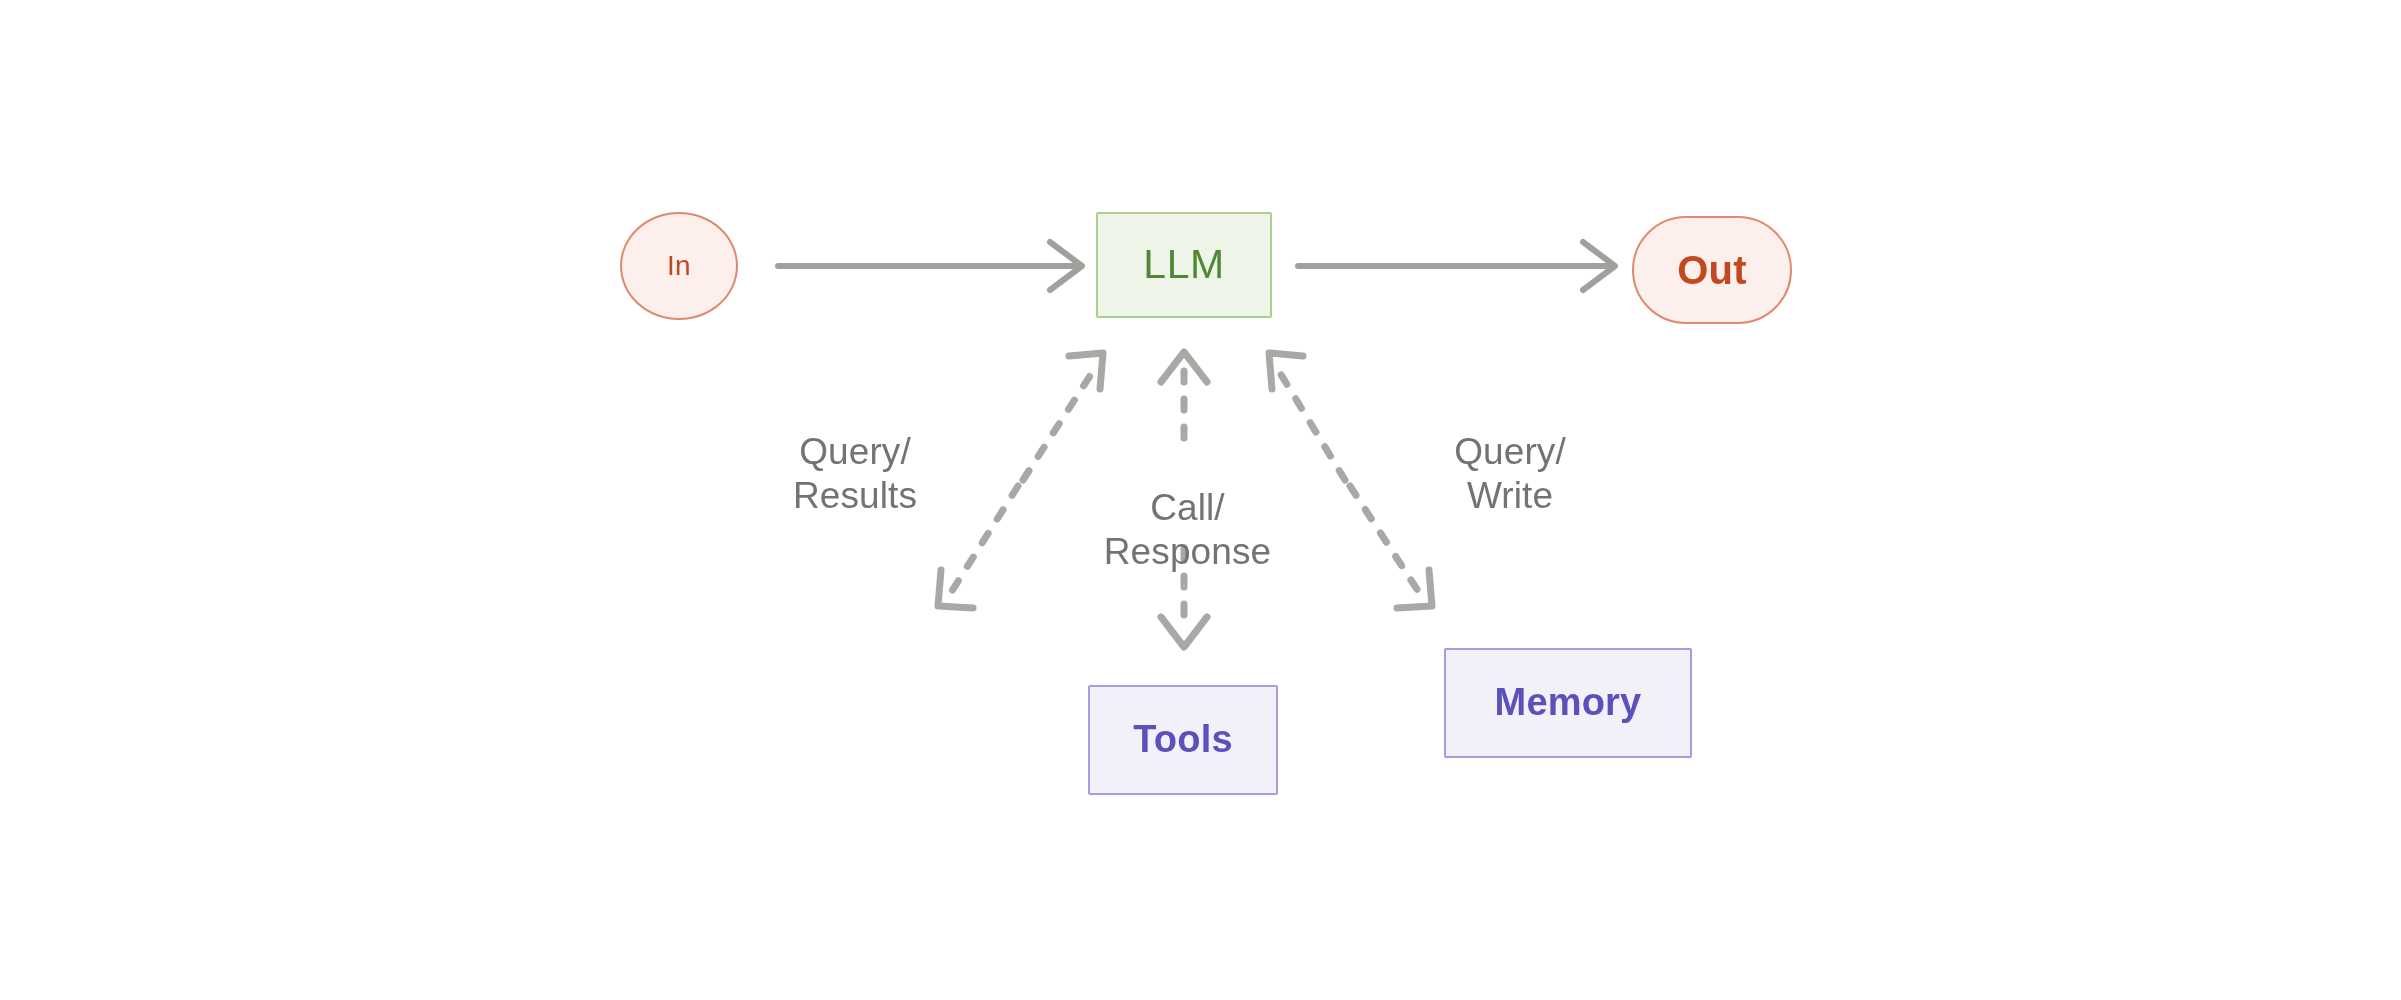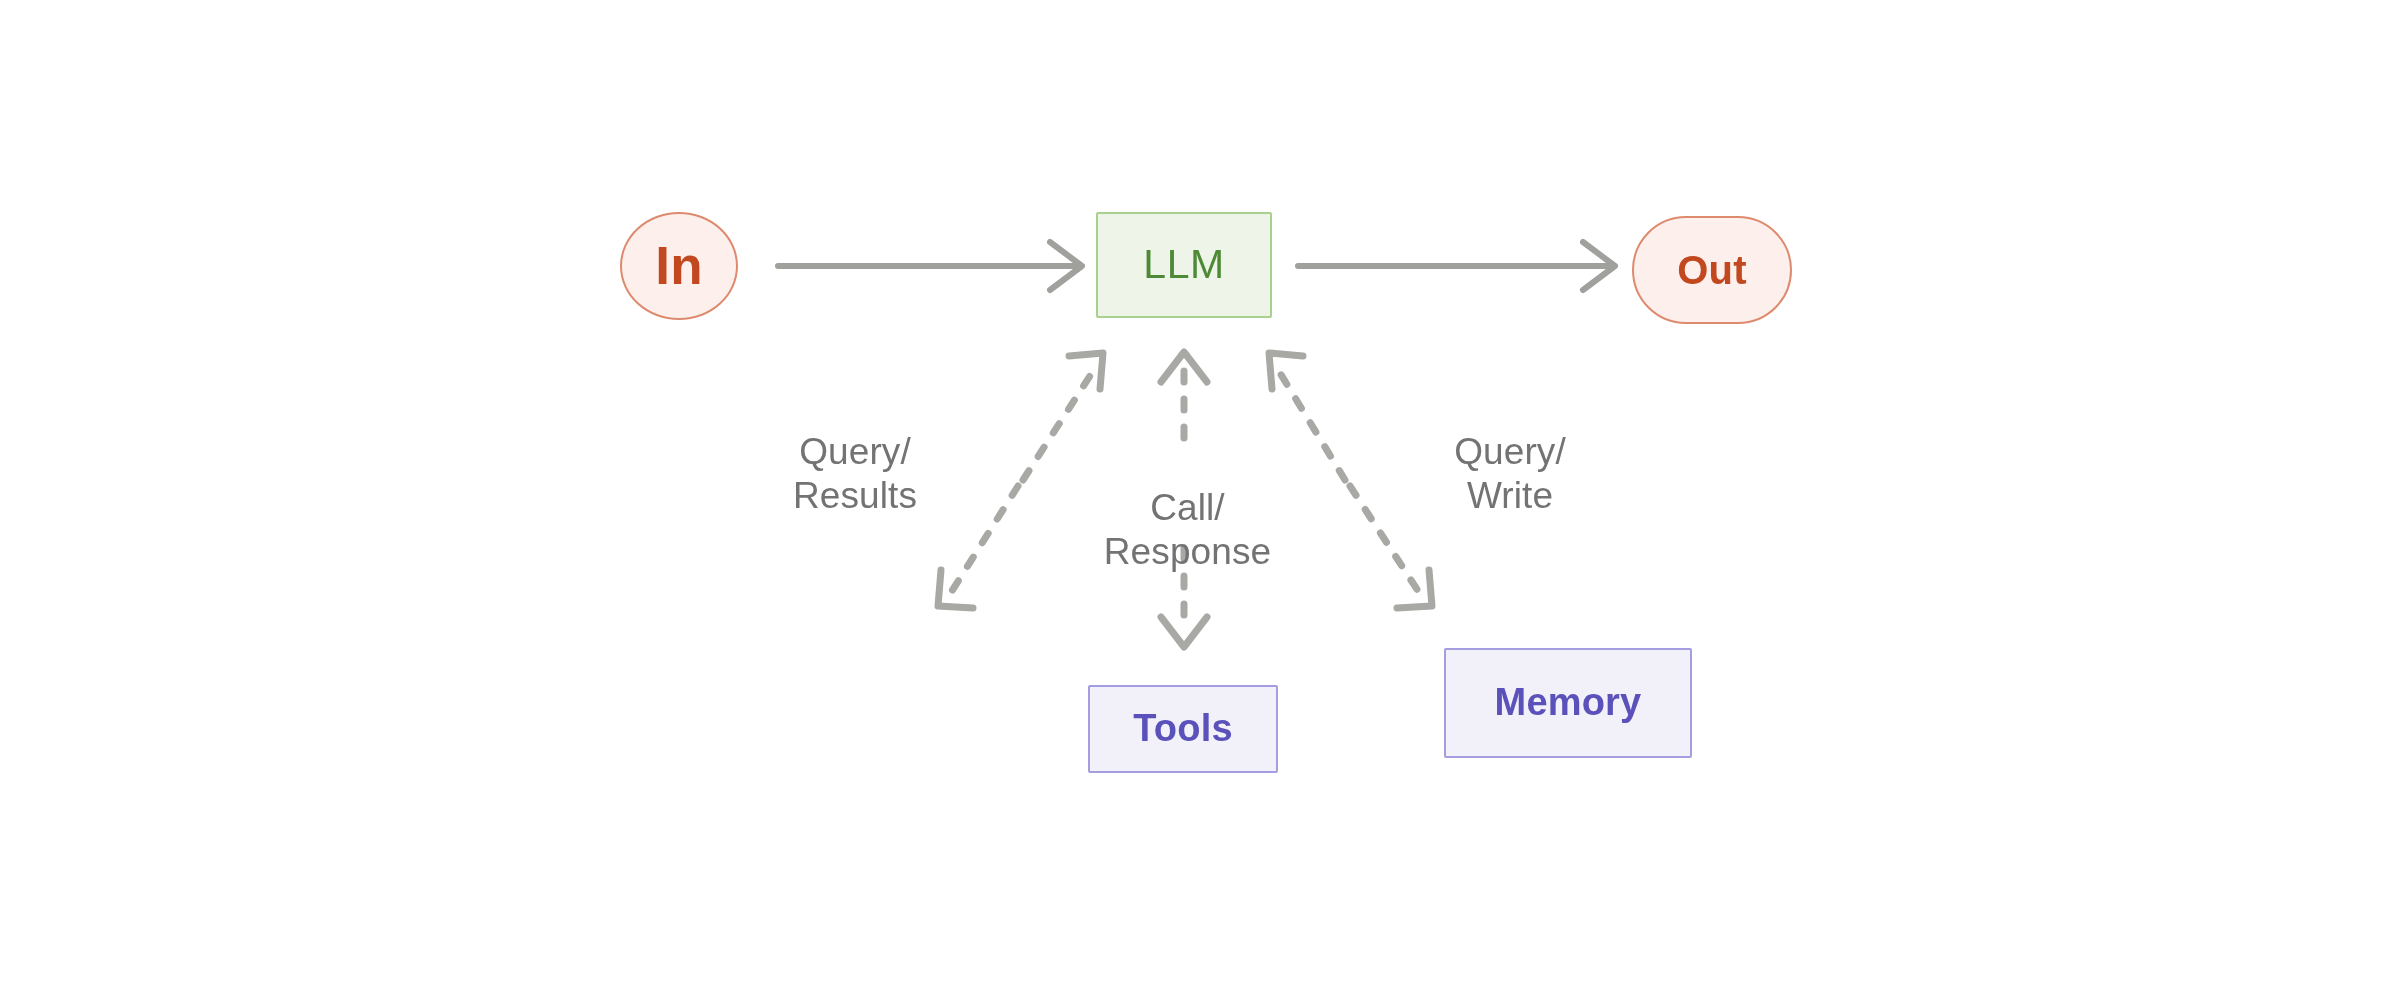--- a/index.html
+++ b/index.html
@@ -42,22 +42,22 @@
   
   .node-in {
     left: 620px;
     top: 212px;
     width: 118px;
     height: 108px;
     background: #fdf0ec;
     border: 2px solid #de8a6e;
     border-radius: 50% / 50%;
     color: #c2491f;
-    font-size: 53px;
-    font-weight: bold;
+    font-size: 28px;
+    font-weight: normal;
     letter-spacing: 0.2px;
   }
 
   
   .node-out {
     left: 1632px;
     top: 216px;
     width: 160px;
     height: 108px;
     background: #fdf0ec;
@@ -98,21 +98,21 @@
   .node-retrieval {
     left: 703px;
     top: 648px;
     width: 264px;
     height: 110px;
   }
   .node-tools {
     left: 1088px;
     top: 685px;
     width: 190px;
-    height: 88px;
+    height: 110px;
   }
   .node-memory {
     left: 1396px;
     top: 648px;
     width: 248px;
     height: 110px;
     margin-left: 48px;
   }
 
   

